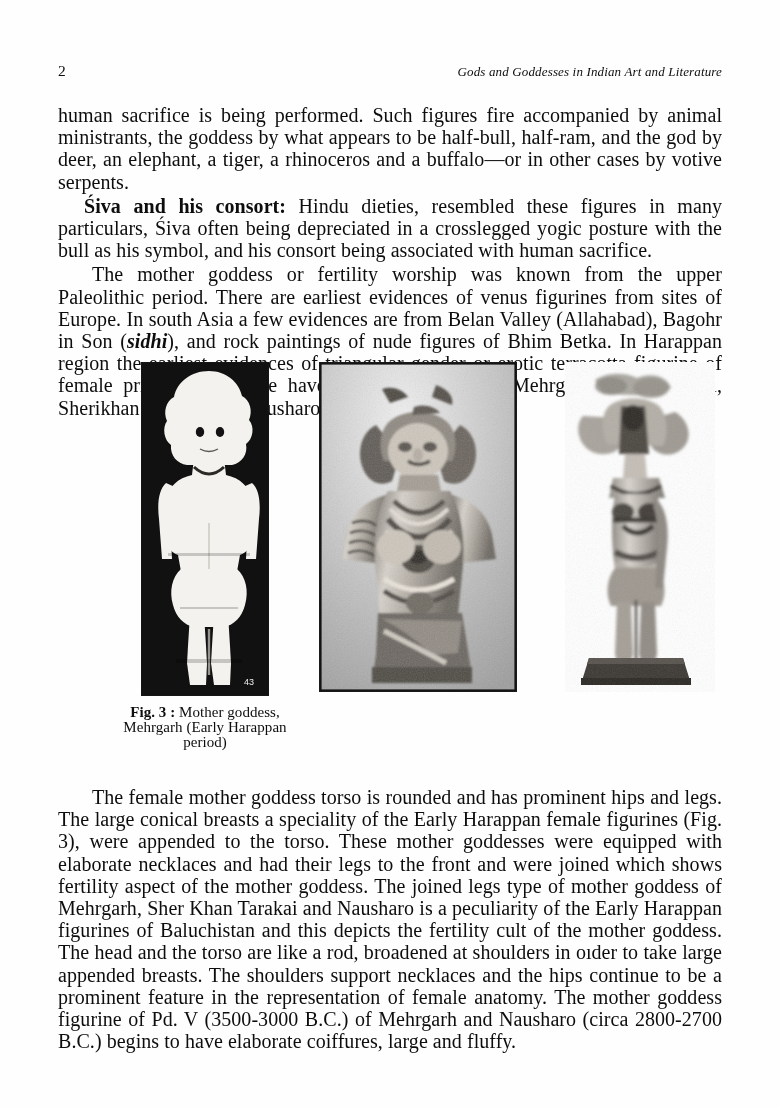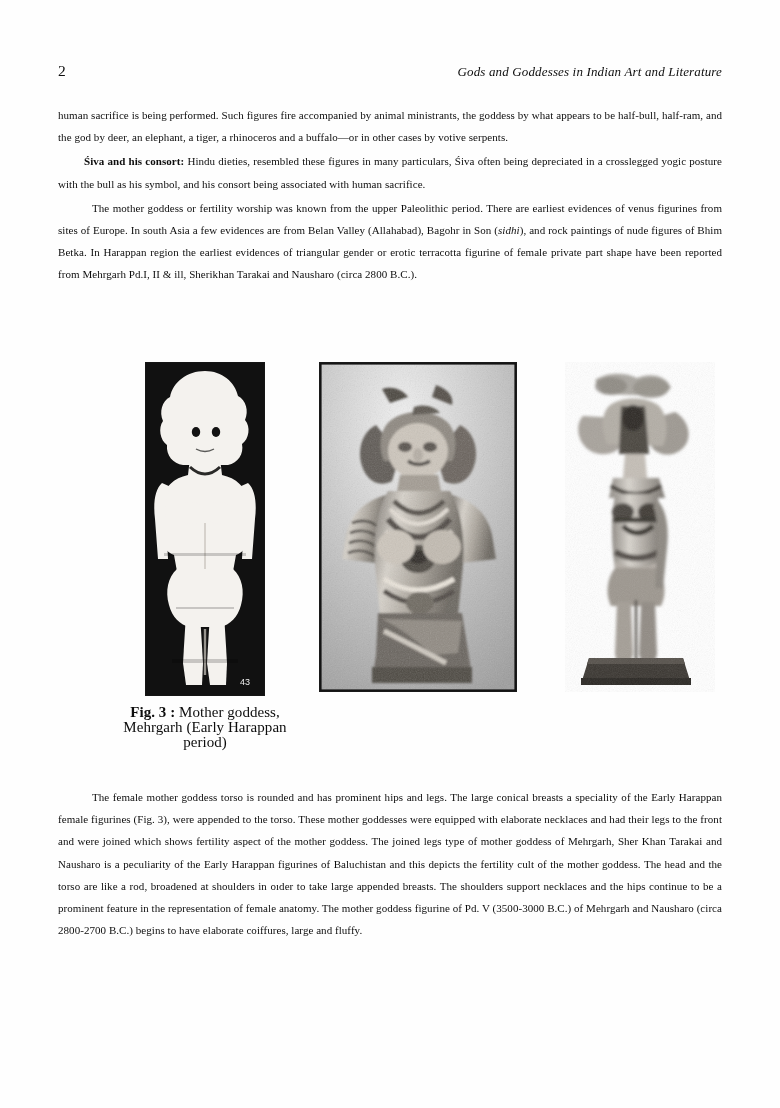--- a/index.html
+++ b/index.html
@@ -48,31 +48,31 @@
 
   
   .body-col {
     position: absolute;
     left: 58px;
     width: 664px;
     top: 104px;
   }
   p.para {
     margin: 0;
-    font-size: 11px;
+    font-size: 20px;
     line-height: 22.2px;
     text-align: justify;
     text-justify: inter-word;
     letter-spacing: 0.05px;
   }
   p.para + p.para { margin-top: 2px; }
   p.indent { text-indent: 26px; }
   p.indent-lg { text-indent: 34px; }
   .lead-bold { font-weight: bold; }
-  .it { font-style: italic; }
+  .it { font-style: italic; font-weight: bold; }
 
   
   .figures {
     position: absolute;
     left: 58px;
     width: 664px;
     top: 362px;
     height: 390px;
   }
   .fig {
@@ -93,20 +93,21 @@
   .fig-caption b { font-weight: bold; }
 
   
   #fig3 { left: 54px; width: 186px; }
   #fig3 .fig-img {
     width: 118px;
     height: 332px;
     margin: 0 auto;
     background: #111111;
     border: 1px solid #151515;
+    padding-left: 8px;
   }
   #fig3 .fig-caption { width: 186px; }
 
   
   #fig4a { left: 244px; width: 232px; }
   #fig4a .fig-img {
     width: 196px;
     height: 328px;
     margin: 0 auto;
     background: #b9b9b9;

